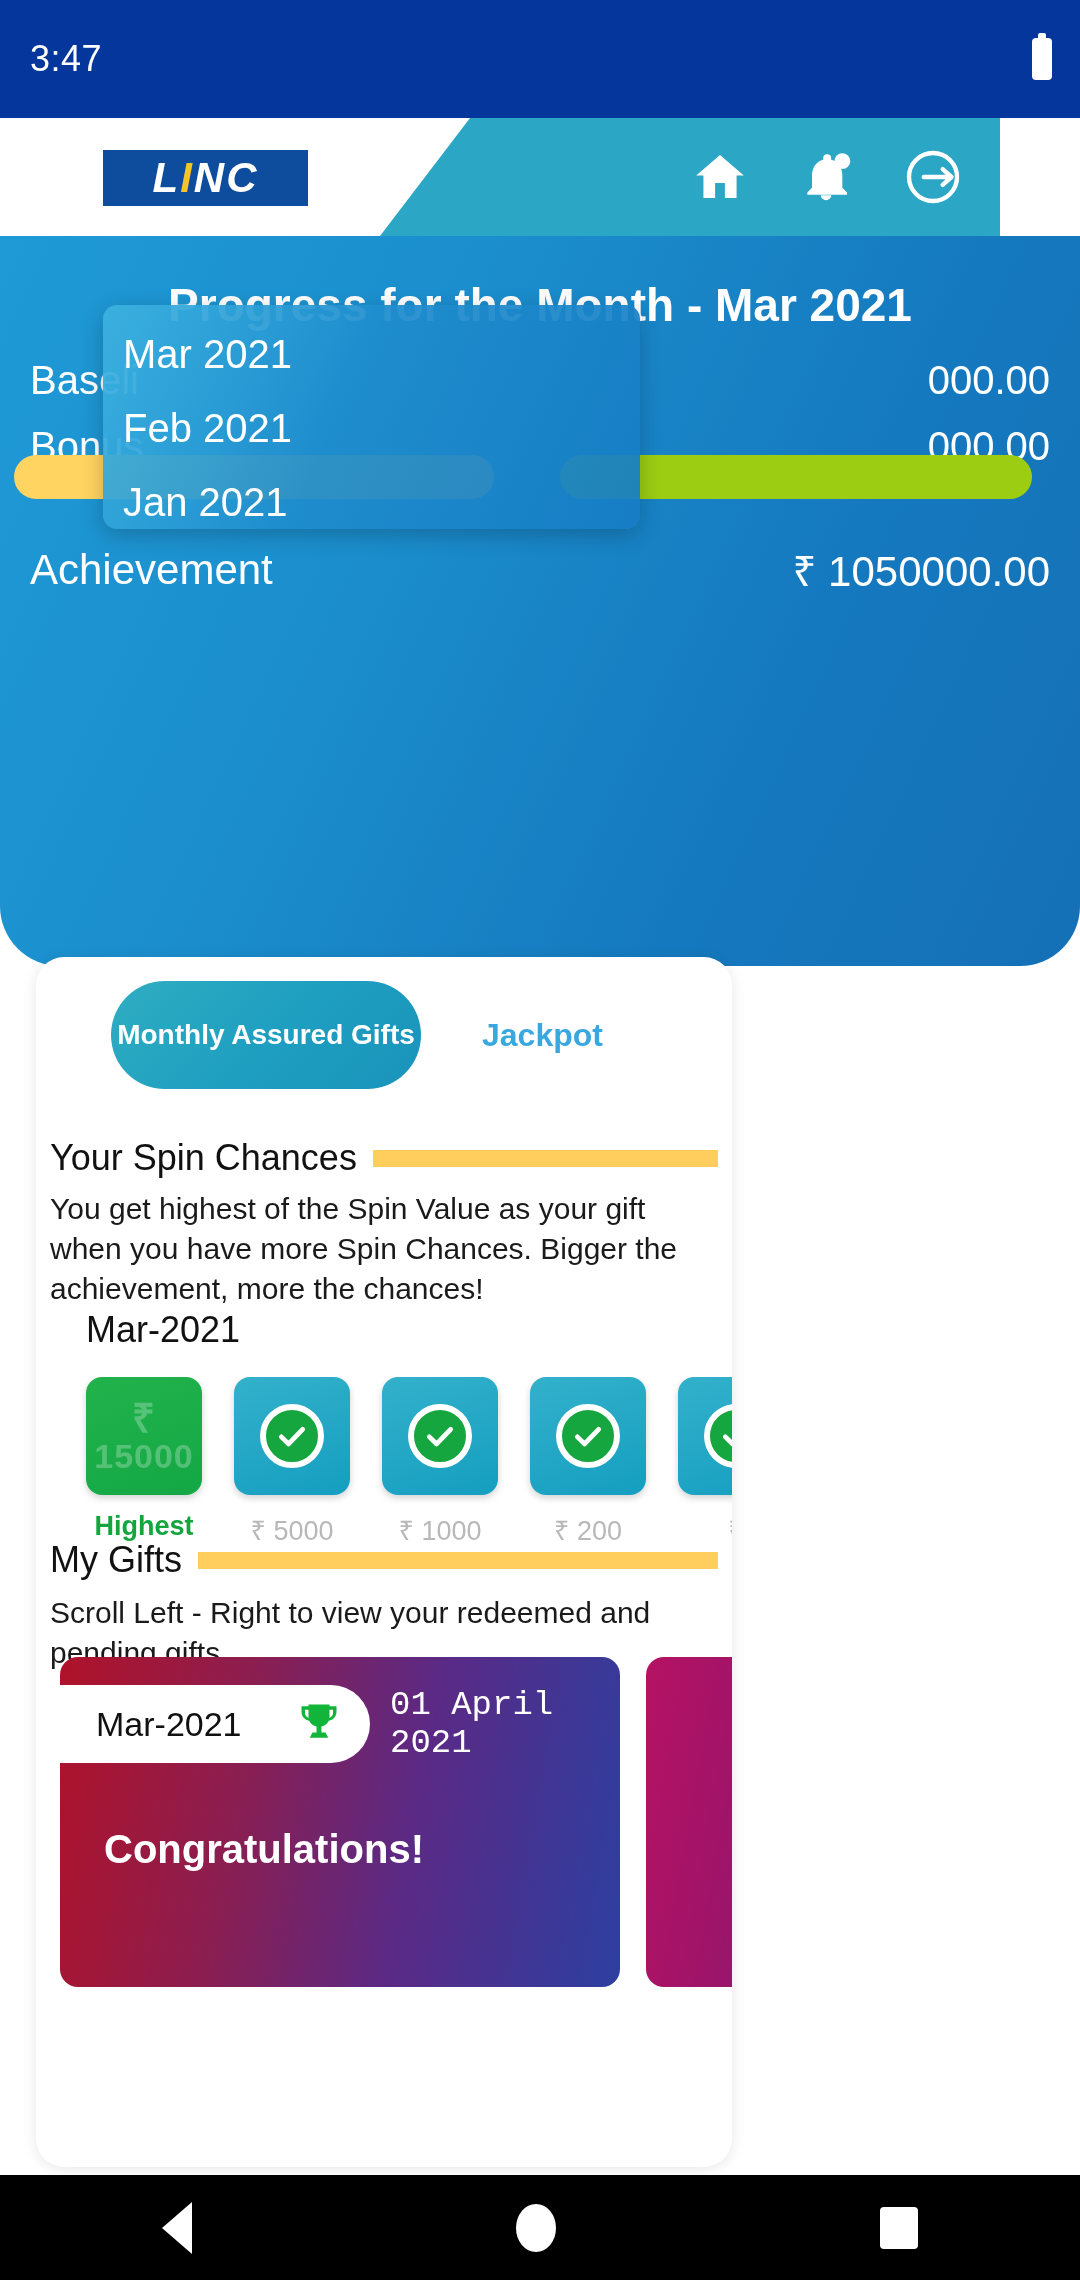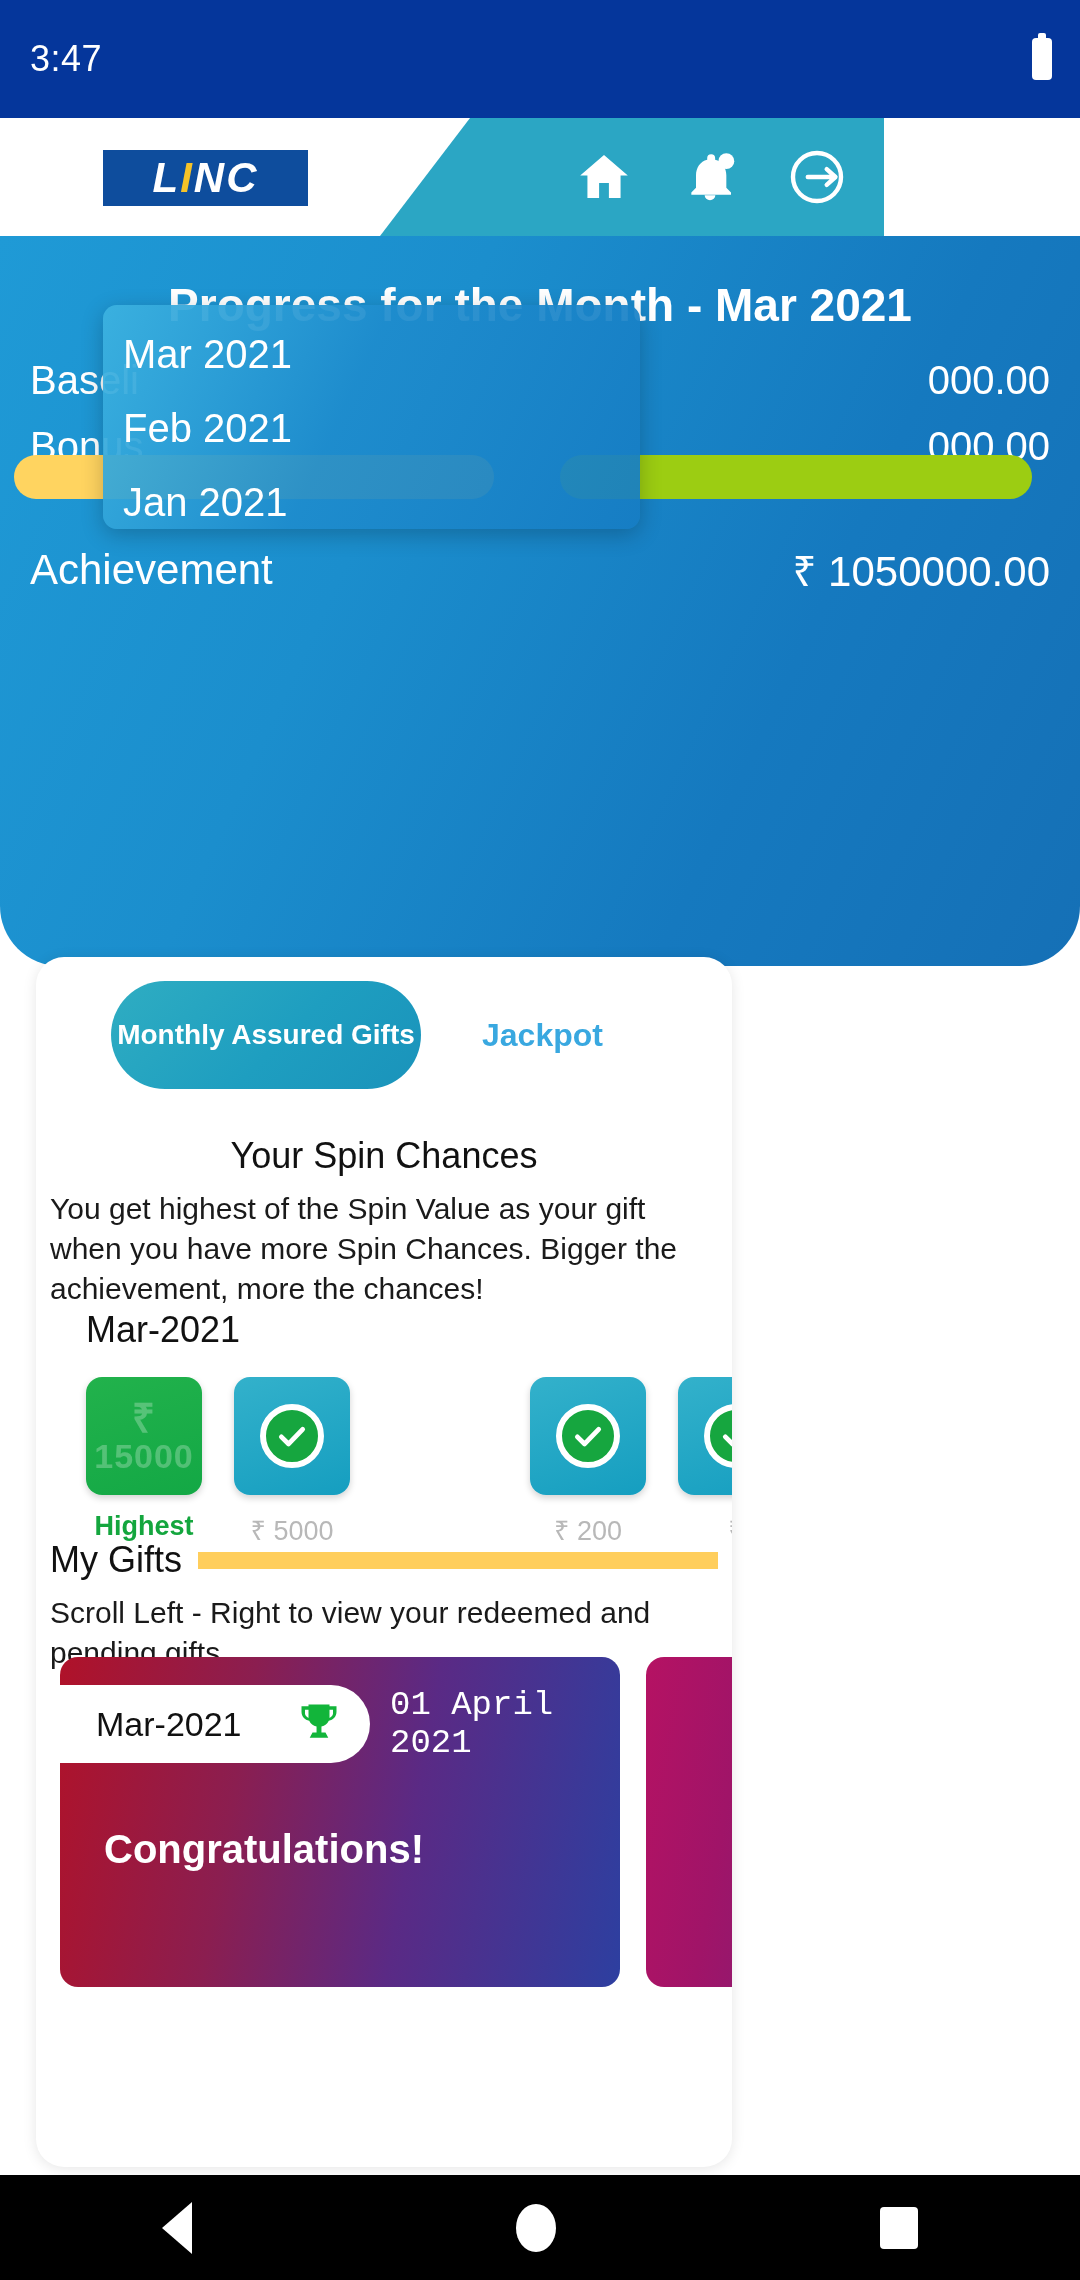--- a/index.html
+++ b/index.html
@@ -23,21 +23,21 @@
     width:20px; height:42px; border-radius:4px; background:#fff;
     position:relative;
   }
   .battery:before{
     content:""; position:absolute; left:6px; top:-5px; width:8px; height:5px;
     background:#fff; border-radius:2px 2px 0 0;
   }
 
   
   #app-bar{
-    position:absolute; left:0; top:118px; width:884px; height:118px;
+    position:absolute; left:0; top:118px; width:1000px; height:118px;
     background:#2ba6c4; overflow:hidden;
   }
   #app-bar .white-wedge{
     position:absolute; left:0; top:0; height:118px; width:470px;
     background:#ffffff;
     clip-path:polygon(0 0, 470px 0, 380px 118px, 0 118px);
   }
   #logo{
     position:absolute; left:103px; top:32px;
     width:205px; height:56px; background:#0e4d9d;
@@ -122,21 +122,21 @@
     padding-left:46px;
   }
 
   
   .section-head{
     position:absolute; left:14px; width:668px; height:46px;
     display:flex; align-items:center; gap:16px;
   }
   .section-head .txt{ font-size:36px; color:#111; white-space:nowrap; }
   .section-head .rule{ flex:1; height:17px; background:#ffce5c; }
-  #head-spin{ top:178px;flex-direction:column; }
+  #head-spin{ top:178px; }
   #head-gifts{ top:580px; }
 
   .section-body{
     position:absolute; left:14px; width:650px;
     font-size:30px; color:#1a1a1a; line-height:1.34;
   }
   #body-spin{ top:232px; }
   #body-gifts{ top:636px; }
 
   
@@ -319,20 +319,30 @@
       <div class="spin-tile done">
         <div class="check-ring">
           <svg width="34" height="34" viewBox="0 0 24 24" fill="none" stroke="#ffffff" stroke-width="3.4" stroke-linecap="round" stroke-linejoin="round">
               <path d="M4.5 12.6 9.6 17.6 19.5 7.3"></path>
             </svg>
         </div>
       </div>
       <div class="spin-label">₹ 5000</div>
     </div>
 
+    <div class="spin-item" style="left:346px;">
+      <div class="spin-tile done">
+        <div class="check-ring">
+          <svg width="34" height="34" viewBox="0 0 24 24" fill="none" stroke="#ffffff" stroke-width="3.4" stroke-linecap="round" stroke-linejoin="round">
+              <path d="M4.5 12.6 9.6 17.6 19.5 7.3"></path>
+            </svg>
+        </div>
+      </div>
+      <div class="spin-label">₹ 1000</div>
+    </div>
 
     <div class="spin-item" style="left:494px;">
       <div class="spin-tile done">
         <div class="check-ring">
           <svg width="34" height="34" viewBox="0 0 24 24" fill="none" stroke="#ffffff" stroke-width="3.4" stroke-linecap="round" stroke-linejoin="round">
               <path d="M4.5 12.6 9.6 17.6 19.5 7.3"></path>
             </svg>
         </div>
       </div>
       <div class="spin-label">₹ 200</div>

